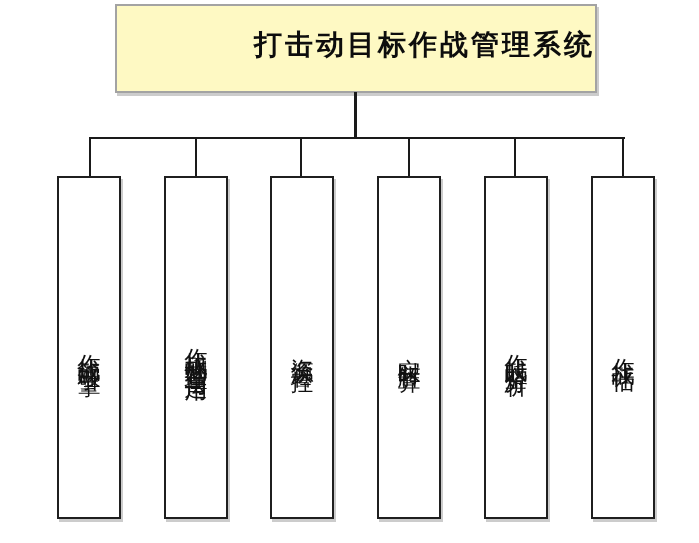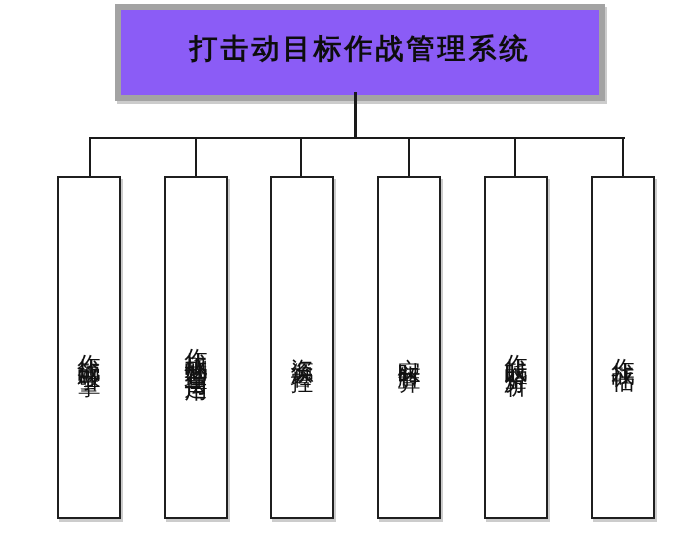--- a/index.html
+++ b/index.html
@@ -15,26 +15,26 @@
     background: #ffffff;
     overflow: hidden;
   }
   
   .root-box {
     position: absolute;
     left: 115px;
     top: 4px;
     width: 478px;
     height: 85px;
-    background: #8b5cf6;
-    border: 6px solid #a3a3a3;
+    background: #fef9c3;
+    border: 2px solid #a3a3a3;
     box-shadow: 2px 3px 0 rgba(110,110,110,0.35);
     display: flex;
     align-items: center;
-    justify-content: center;
+    justify-content: flex-end;
   }
   .root-label {
     font-size: 28px;
     font-weight: bold;
     letter-spacing: 3px;
     color: #0d0d0d;
     white-space: nowrap;
     transform: translateY(-4px);
   }
   

